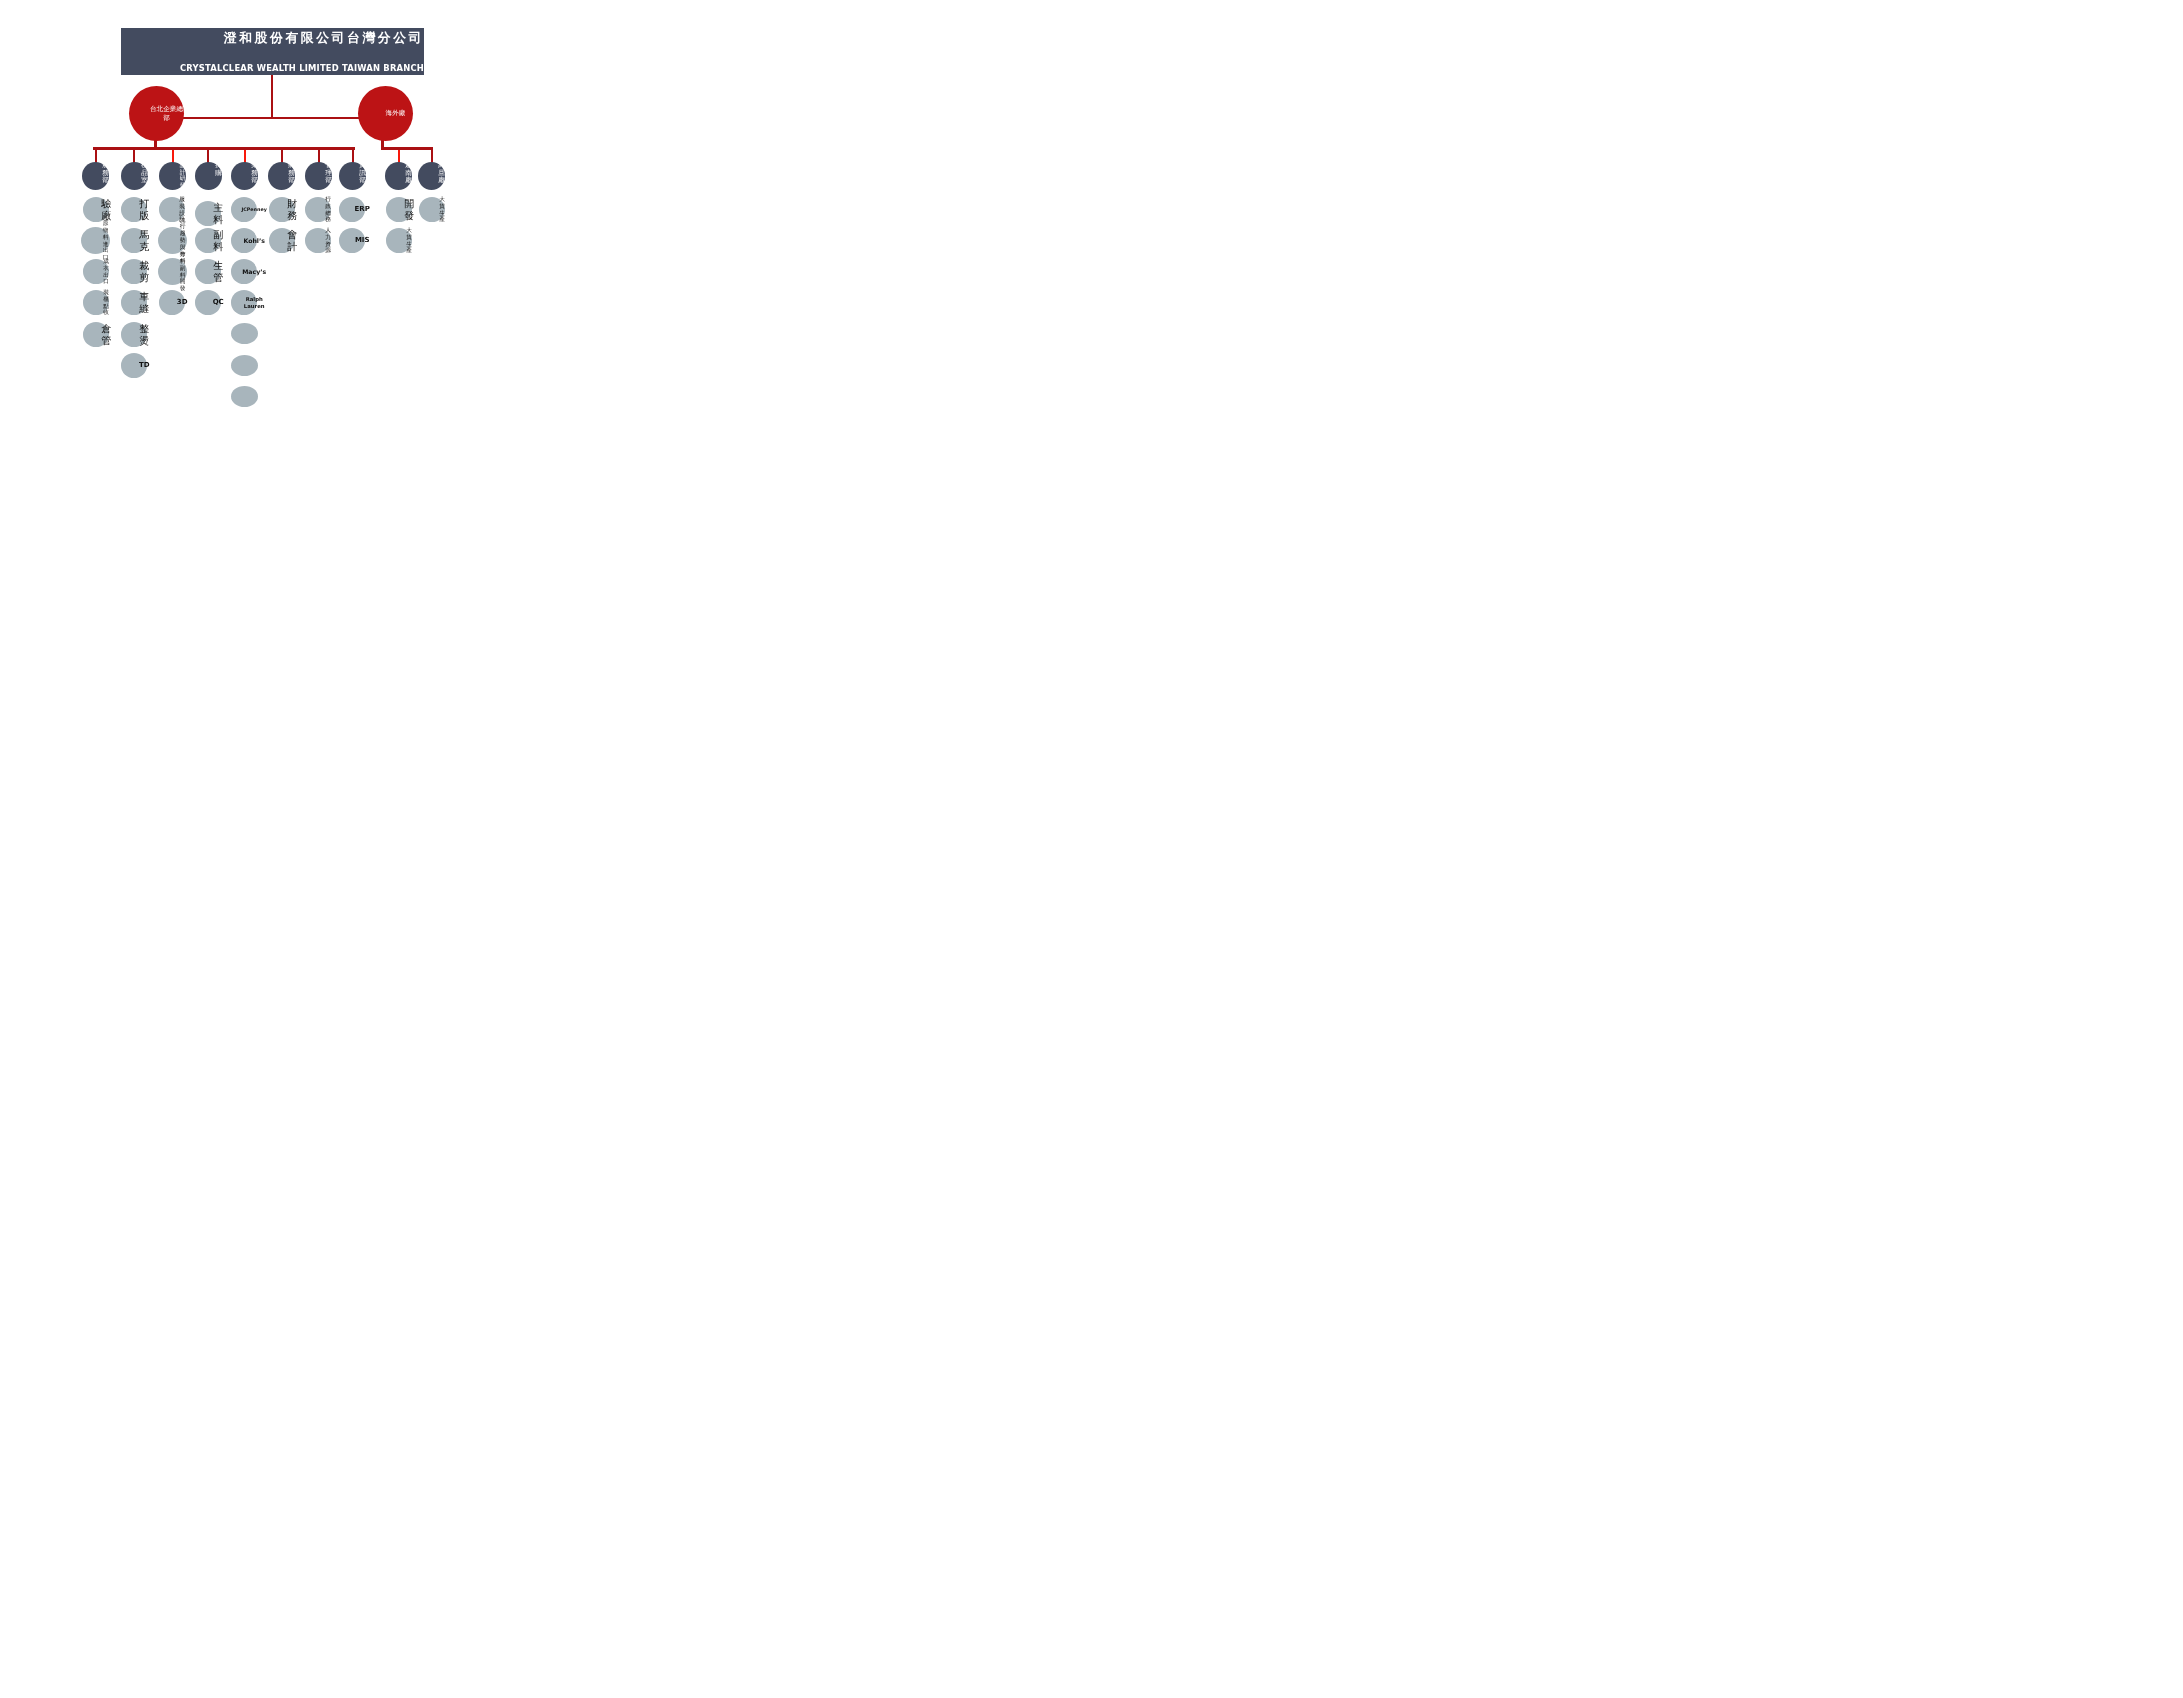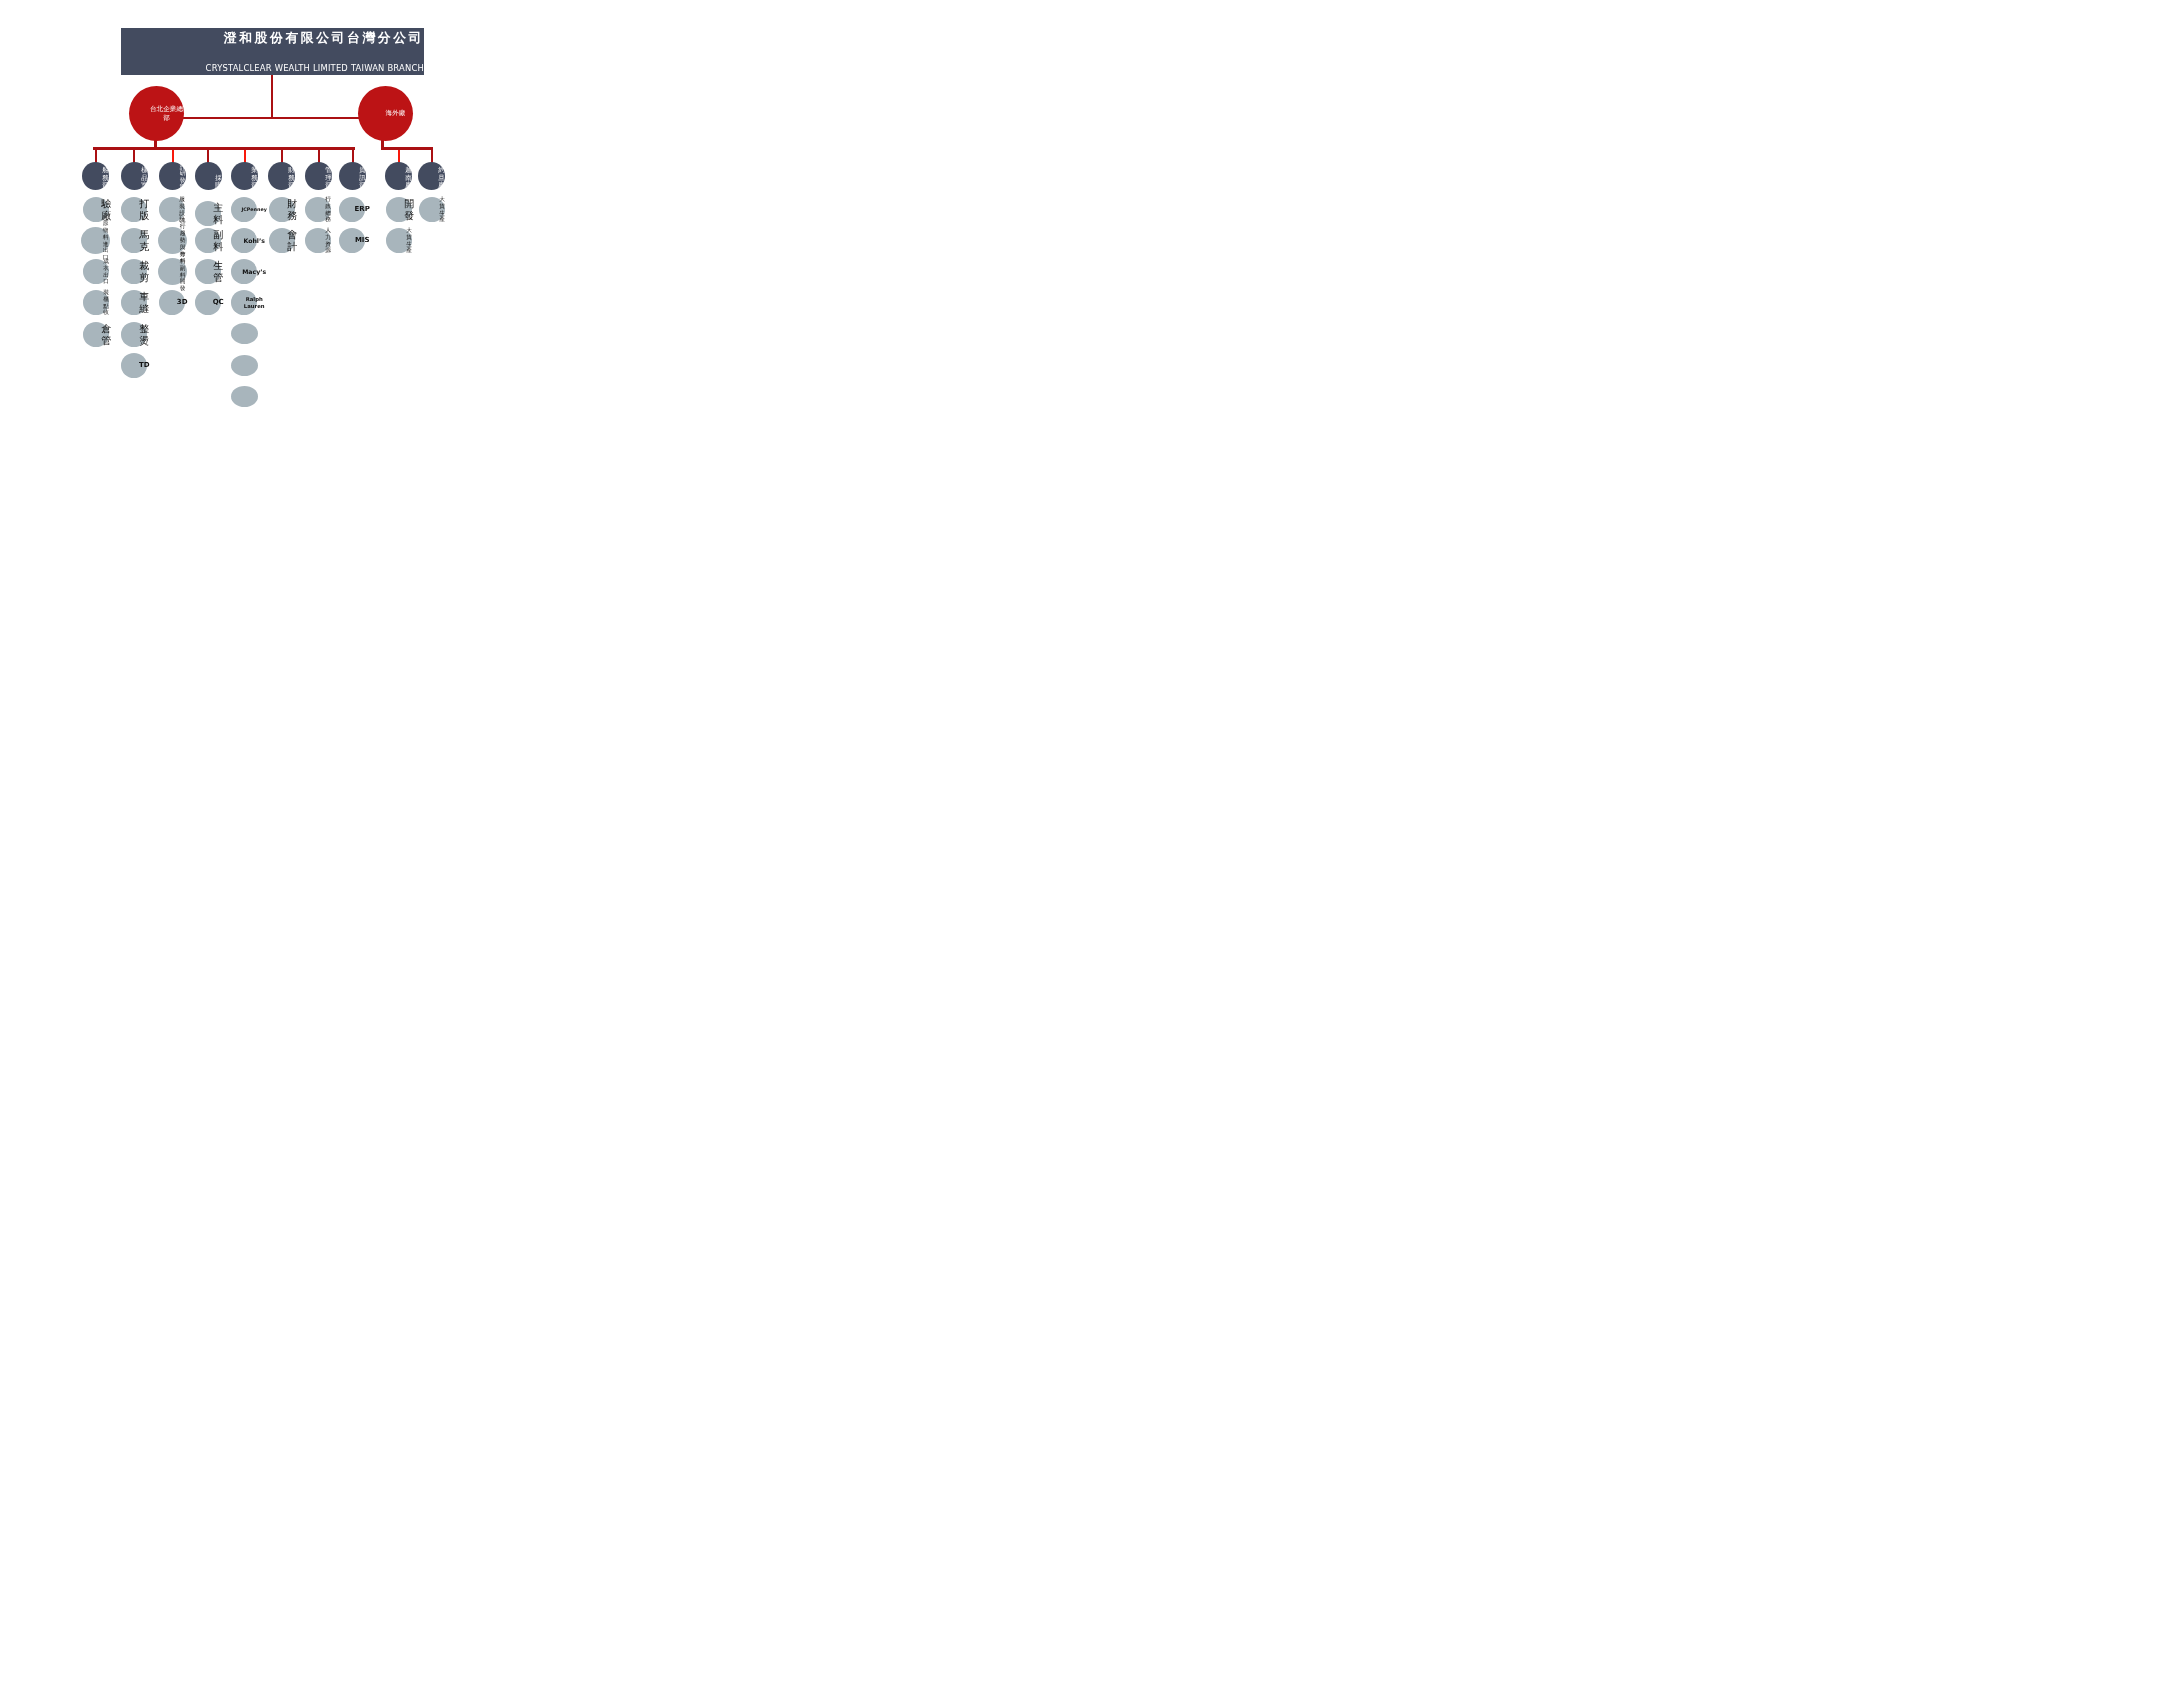--- a/index.html
+++ b/index.html
@@ -18,32 +18,32 @@
   .connector{position:absolute;background:var(--line-red);}
   .connector.bright{background:var(--line-bright);}
 
   .org-header{
     position:absolute;left:121px;top:28px;width:303px;height:47px;
     background:var(--node-dark);
     display:flex;flex-direction:column;align-items:flex-end;justify-content:center;
     gap:4.4px;color:var(--node-text);
   }
   .org-title-zh{font-size:12.8px;letter-spacing:2.6px;font-weight:bold;white-space:nowrap;text-indent:2.6px;}
-  .org-title-en{font-size:8.4px;font-weight:normal;letter-spacing:0.2px;white-space:nowrap;margin-top:12px;}
+  .org-title-en{font-size:8.4px;font-weight:bold;letter-spacing:0.2px;white-space:nowrap;margin-top:12px;}
 
   .hub{
     position:absolute;width:55px;height:55px;border-radius:50%;
     background:var(--hub-red);color:var(--node-text);
     display:flex;align-items:center;justify-content:center;
     font-size:6.6px;text-align:center;
   }
   .dept-node{
     position:absolute;width:27px;height:28px;border-radius:50%;
     background:var(--node-dark);color:var(--node-text);
-    display:flex;align-items:flex-end;justify-content:center;
+    display:flex;align-items:flex-start;justify-content:center;
     font-size:6.6px;text-align:center;line-height:1.15;
   }
   .dept-node.two-line{font-size:5.7px;}
 
   .unit{
     position:absolute;width:26.4px;height:25px;border-radius:50%;
     background:var(--unit-gray);color:var(--unit-text);
     display:flex;align-items:center;justify-content:center;
     text-align:center;line-height:1.2;
   }

